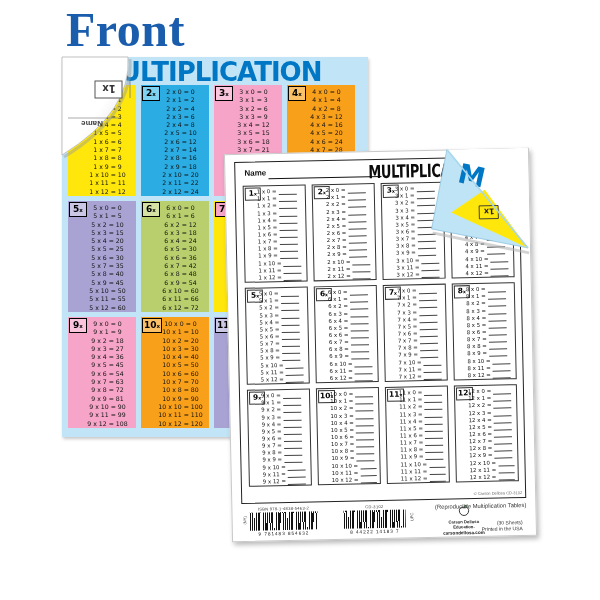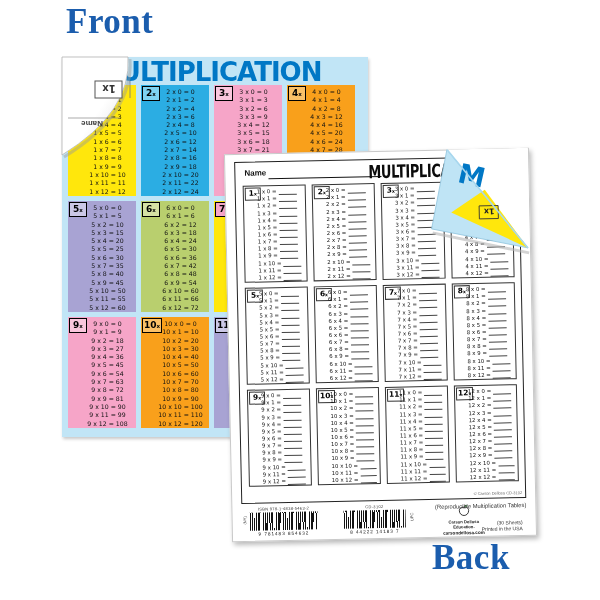--- a/index.html
+++ b/index.html
@@ -1,19 +1,19 @@
 <!DOCTYPE html>
 <html><head>
 <meta charset="utf-8">
 <style>
   html,body{margin:0;padding:0;background:#fff;}
   .stage{position:relative;width:600px;height:600px;background:#ffffff;overflow:hidden;
          font-family:"Liberation Sans",sans-serif;}
   .word-label{position:absolute;font-family:"Liberation Serif",serif;font-weight:bold;
-              color:#1b5dad;font-size:35px;letter-spacing:0.5px;}
+              color:#1b5dad;font-size:48px;letter-spacing:0.5px;}
   #front-word{left:66px;top:2px;}
   #back-word{left:432px;top:538px;}
 
   
   .front-page{position:absolute;left:62px;top:57px;width:306px;height:380px;
               background:#c1e5f6;box-shadow:1px 2px 3px rgba(0,0,0,.22);}
   .front-title{position:absolute;left:33px;top:0px;font-family:"DejaVu Sans",sans-serif;
                font-weight:bold;font-size:26px;color:#0077c5;letter-spacing:-1px;white-space:nowrap;}
   .front-grid{position:absolute;left:6px;top:28px;display:grid;
               grid-template-columns:repeat(4,68px);grid-template-rows:repeat(3,111px);gap:5px;}
@@ -1124,14 +1124,13 @@
         <text x="0" y="8" text-anchor="middle" font-family="DejaVu Sans, sans-serif" font-weight="bold" font-size="27" fill="#0077c5">M</text>
       </g>
       <g transform="translate(64,64) rotate(180)">
         <rect x="-9" y="-6" width="19" height="13" fill="#ffe70c" stroke="#333" stroke-width="0.9"></rect>
         <text x="0" y="4" text-anchor="middle" font-family="DejaVu Sans, sans-serif" font-weight="bold" font-size="8" fill="#222">1x</text>
       </g>
       <path d="M23,0 L102,100" fill="none" stroke="#a8d7ee" stroke-width="1.6"></path>
     </svg>
   </div>
 
-  <div id="back-word" class="word-label">Back</div>
 </div>
 
 </body></html>

